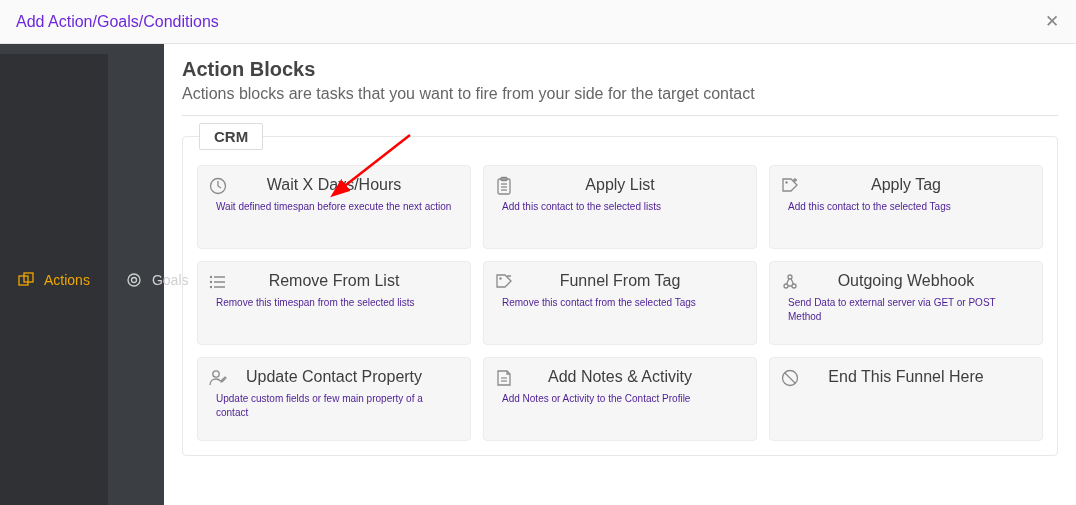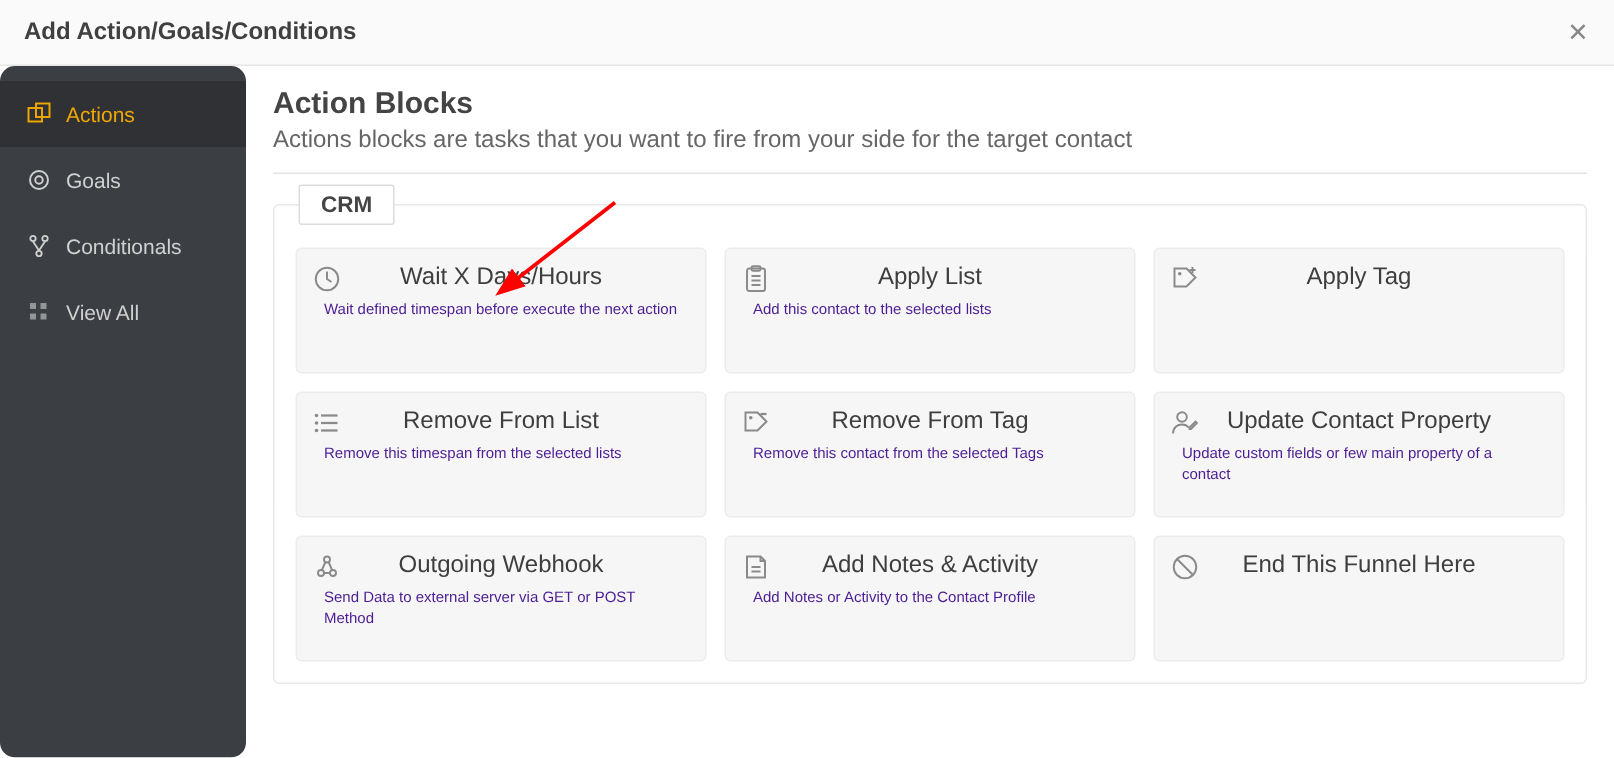--- a/index.html
+++ b/index.html
@@ -13,34 +13,33 @@
   }
   .topbar {
     height: 44px;
     border-bottom: 1px solid #e5e5e5;
     display: flex;
     align-items: center;
     padding: 0 16px;
     position: relative;
     background:#fafafa;
   }
-  .topbar-title { font-size: 16px; color: #404040; font-weight: bold; }
+  .topbar-title { font-size: 16px; color: #6d28d9; }
   .close-btn {
     position: absolute; right: 12px; top: 50%; transform: translateY(-50%);
     width: 24px; height: 24px; display:flex; align-items:center; justify-content:center;
     color:#888; cursor:pointer; font-size:17px;
   }
   .layout { display:flex; height: calc(505px - 44px); }
   .sidebar {
     width: 164px;
     background:#3b3e42;
     color:#c9c9c9;
-    display:flex; flex-direction:column;
+    display:flex; 
     padding-top:10px;
-    border-radius:10px;
   }
   .sidebar-item {
     display:flex; align-items:center;
     padding: 14px 18px;
     font-size: 14px;
     cursor:pointer;
     gap:10px;
     color:#d0d0d0;
   }
   .sidebar-item.active { background:#2f3135; color:#f0a800; }
@@ -204,20 +203,21 @@
 
         <div class="card">
           <div class="card-icon">
             <svg width="20" height="20" viewBox="0 0 20 20">
                 <path d="M3 3 L11 3 L17 9 L11 15 L3 15 Z" fill="none" stroke="currentColor" stroke-width="1.3"></path>
                 <circle cx="6.5" cy="6.5" r="1.2" fill="currentColor"></circle>
                 <path d="M15 2 L15 6 M13 4 L17 4" stroke="currentColor" stroke-width="1.3"></path>
               </svg>
           </div>
           <div class="card-title">Apply Tag</div>
+          <div class="card-desc">Add this contact to the selected Tags</div>
         </div>
 
         <div class="card">
           <div class="card-icon">
             <svg width="20" height="20" viewBox="0 0 20 20">
                 <line x1="6" y1="5" x2="17" y2="5" stroke="currentColor" stroke-width="1.5"></line>
                 <line x1="6" y1="10" x2="17" y2="10" stroke="currentColor" stroke-width="1.5"></line>
                 <line x1="6" y1="15" x2="17" y2="15" stroke="currentColor" stroke-width="1.5"></line>
                 <circle cx="3" cy="5" r="1.2" fill="currentColor"></circle>
                 <circle cx="3" cy="10" r="1.2" fill="currentColor"></circle>
@@ -229,47 +229,47 @@
         </div>
 
         <div class="card">
           <div class="card-icon">
             <svg width="20" height="20" viewBox="0 0 20 20">
                 <path d="M3 3 L11 3 L17 9 L11 15 L3 15 Z" fill="none" stroke="currentColor" stroke-width="1.3"></path>
                 <circle cx="6.5" cy="6.5" r="1.2" fill="currentColor"></circle>
                 <line x1="13" y1="4" x2="17" y2="4" stroke="currentColor" stroke-width="1.5"></line>
               </svg>
           </div>
-          <div class="card-title">Remove From Tag</div>
+          <div class="card-title">Funnel From Tag</div>
           <div class="card-desc">Remove this contact from the selected Tags</div>
-        </div>
-
-        <div class="card">
-          <div class="card-icon">
-            <svg width="20" height="20" viewBox="0 0 20 20">
-                <circle cx="8" cy="6" r="3.2" fill="none" stroke="currentColor" stroke-width="1.3"></circle>
-                <path d="M2 17 C2 13 5 11 8 11 C10 11 11.5 11.8 12.5 13" fill="none" stroke="currentColor" stroke-width="1.3"></path>
-                <path d="M13 13 L17 9 L18 10 L14 14 L13 14 Z" fill="none" stroke="currentColor" stroke-width="1.2"></path>
-              </svg>
-          </div>
-          <div class="card-title">Update Contact Property</div>
-          <div class="card-desc">Update custom fields or few main property of a contact</div>
         </div>
 
         <div class="card">
           <div class="card-icon">
             <svg width="20" height="20" viewBox="0 0 20 20">
                 <circle cx="6" cy="14" r="2" fill="none" stroke="currentColor" stroke-width="1.3"></circle>
                 <circle cx="14" cy="14" r="2" fill="none" stroke="currentColor" stroke-width="1.3"></circle>
                 <circle cx="10" cy="5" r="2" fill="none" stroke="currentColor" stroke-width="1.3"></circle>
                 <path d="M9 6.5 L6.5 12.2 M11 6.5 L13.5 12.2 M8 14 L12 14" stroke="currentColor" stroke-width="1.3" fill="none"></path>
               </svg>
           </div>
           <div class="card-title">Outgoing Webhook</div>
           <div class="card-desc">Send Data to external server via GET or POST Method</div>
+        </div>
+
+        <div class="card">
+          <div class="card-icon">
+            <svg width="20" height="20" viewBox="0 0 20 20">
+                <circle cx="8" cy="6" r="3.2" fill="none" stroke="currentColor" stroke-width="1.3"></circle>
+                <path d="M2 17 C2 13 5 11 8 11 C10 11 11.5 11.8 12.5 13" fill="none" stroke="currentColor" stroke-width="1.3"></path>
+                <path d="M13 13 L17 9 L18 10 L14 14 L13 14 Z" fill="none" stroke="currentColor" stroke-width="1.2"></path>
+              </svg>
+          </div>
+          <div class="card-title">Update Contact Property</div>
+          <div class="card-desc">Update custom fields or few main property of a contact</div>
         </div>
 
         <div class="card">
           <div class="card-icon">
             <svg width="20" height="20" viewBox="0 0 20 20">
                 <path d="M4 3 L13 3 L16 6 L16 17 L4 17 Z" fill="none" stroke="currentColor" stroke-width="1.3"></path>
                 <path d="M13 3 L13 6 L16 6" fill="none" stroke="currentColor" stroke-width="1.3"></path>
                 <line x1="7" y1="10" x2="13" y2="10" stroke="currentColor" stroke-width="1.2"></line>
                 <line x1="7" y1="13" x2="13" y2="13" stroke="currentColor" stroke-width="1.2"></line>
               </svg>

